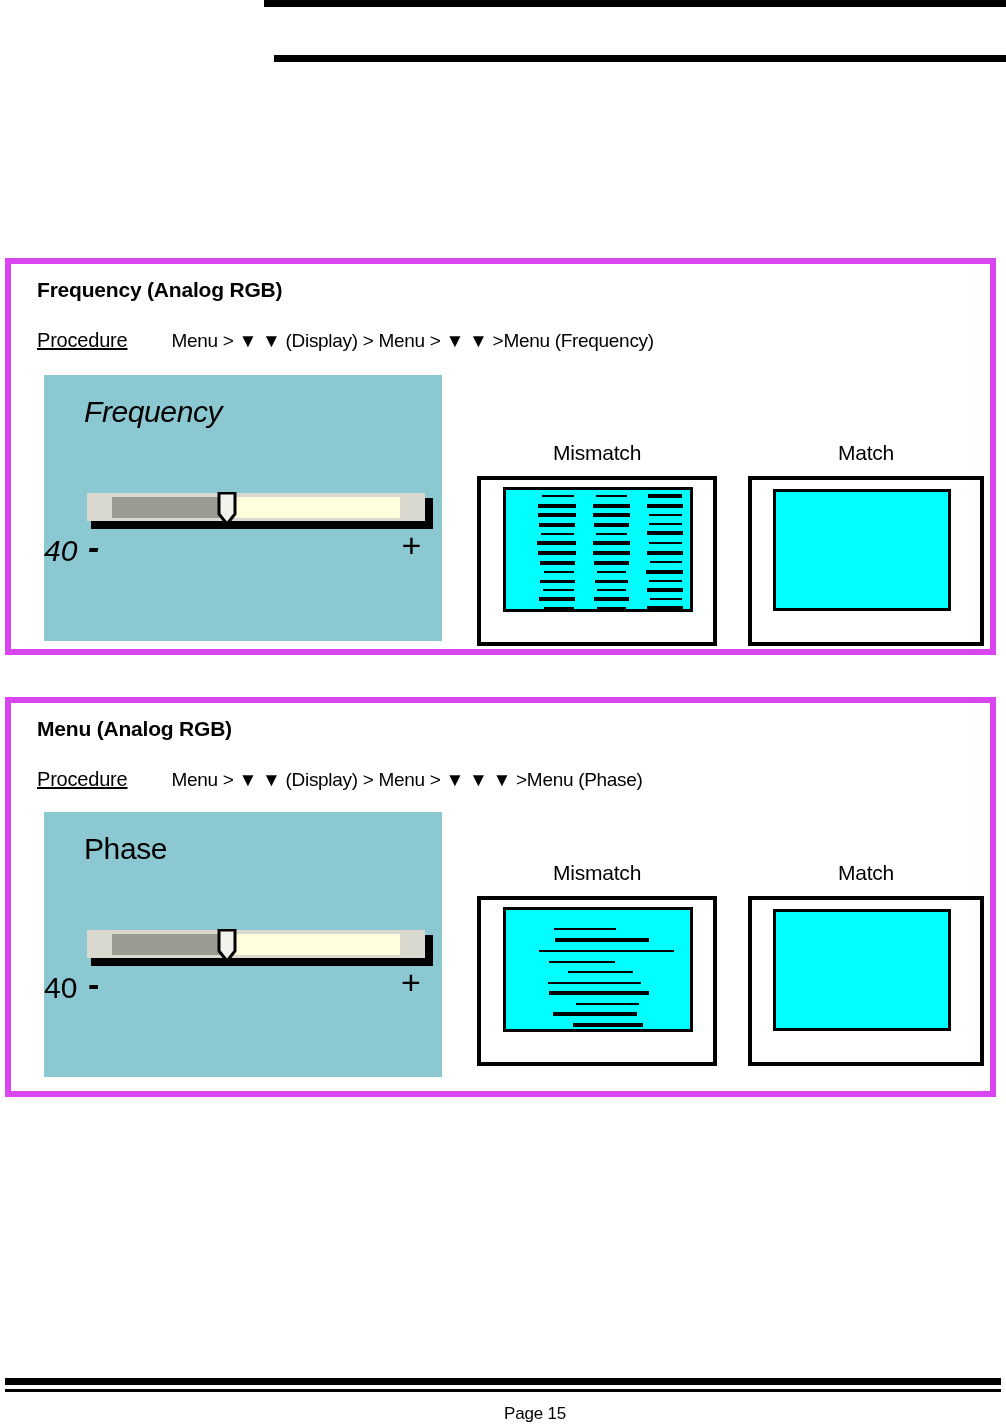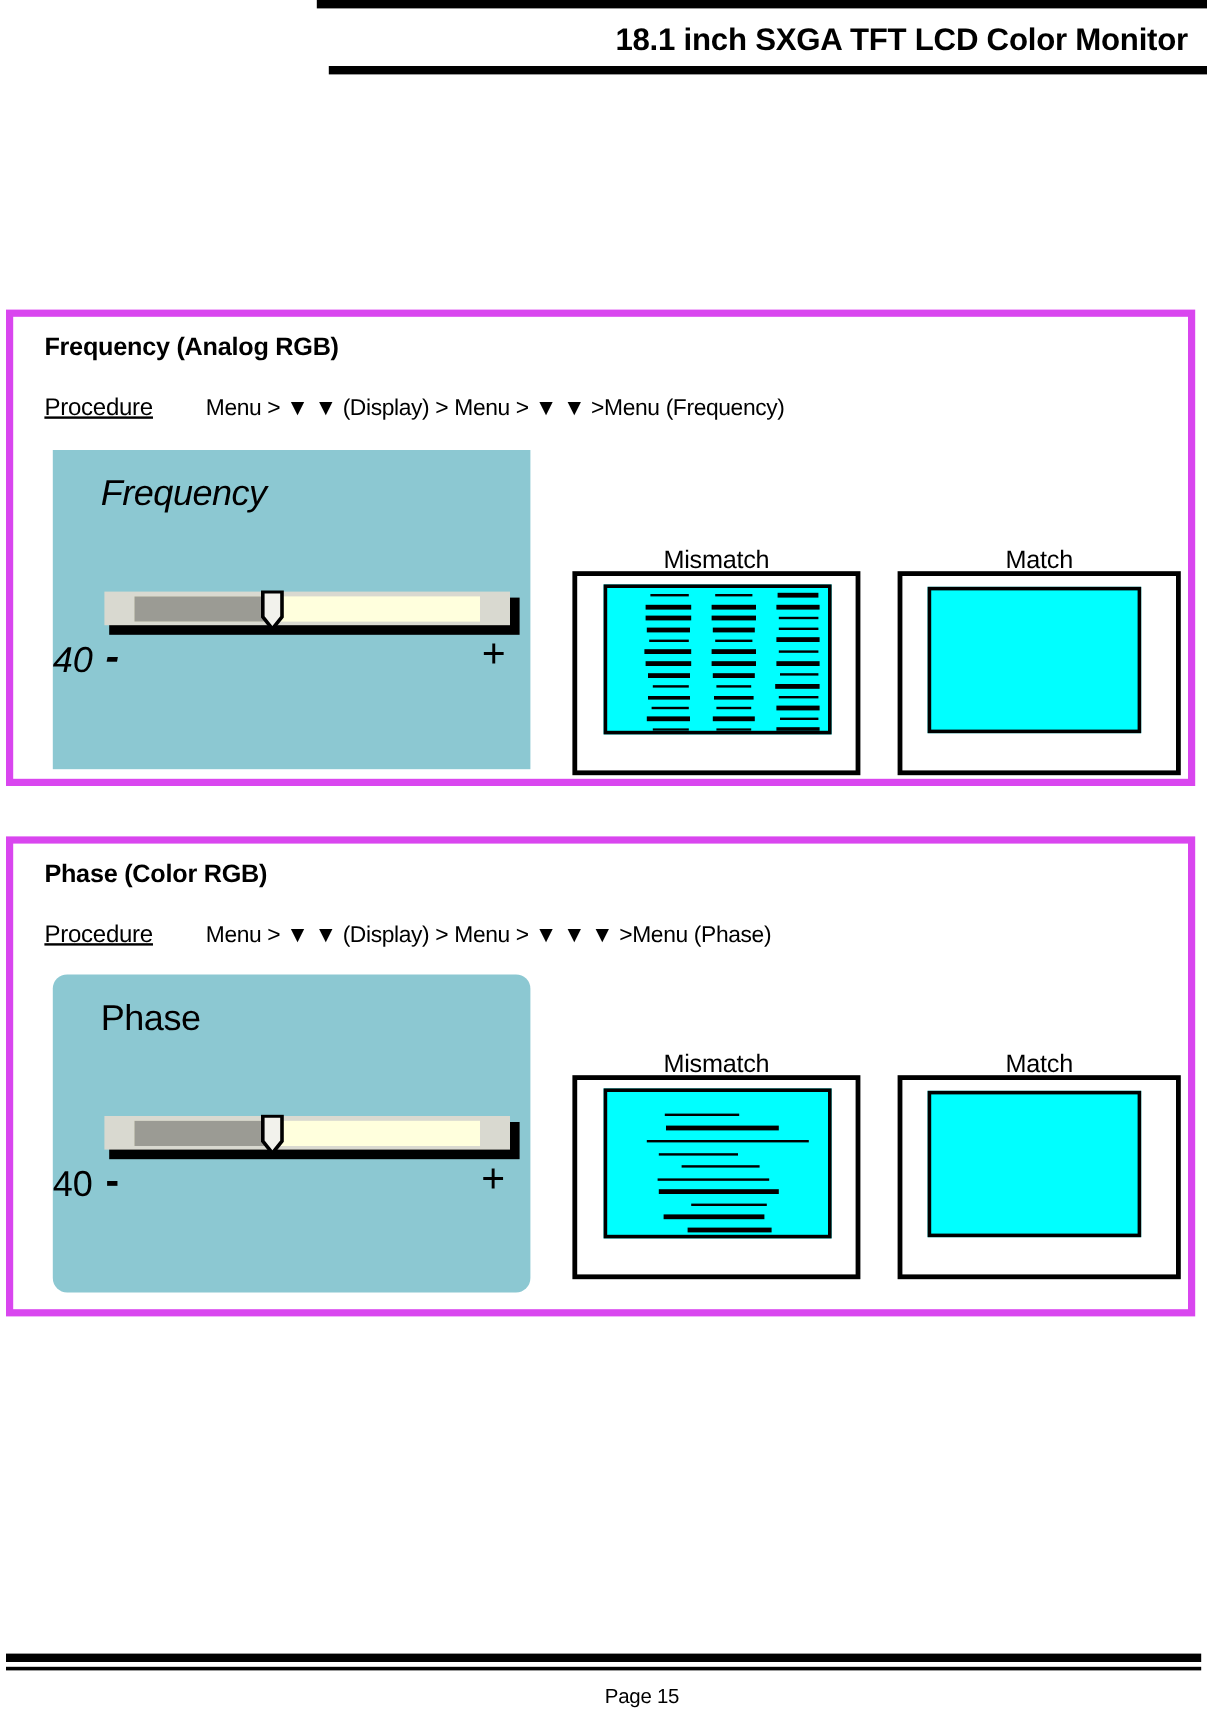--- a/index.html
+++ b/index.html
@@ -177,21 +177,20 @@
   #illus-frequency { left: 466px; top: 177px; }
   #illus-phase     { left: 466px; top: 158px; }
 
   .illus-caption {
     position: absolute;
     top: 0;
     font-size: 21px;
     letter-spacing: -0.2px;
     white-space: nowrap;
     text-align: center;
-    margin-top: 14px;
   }
   .cap-mismatch { left: 0;   width: 240px; }
   .cap-match    { left: 271px; width: 236px; }
 
   .monitor {
     position: absolute;
     top: 35px;
     border: 4px solid #000000;
     box-sizing: border-box;
     background: #ffffff;
@@ -252,21 +251,20 @@
     font-size: 17px;
     letter-spacing: -0.2px;
     padding-left: 32px;
   }
 </style>
 </head>
 <body>
 
 <div class="page-header">
   <div class="hdr-rule-top"></div>
-  <div class="hdr-title">18.1 inch SXGA TFT LCD Color Monitor</div>
   <div class="hdr-rule-bottom"></div>
 </div>
 
 <div class="section" id="section-frequency">
 
   <div class="sec-heading">Frequency (Analog RGB)</div>
 
   <div class="proc-row">
     <span class="proc-label">Procedure</span><span class="proc-text">Menu &gt; ▼ ▼ (Display) &gt; Menu &gt; ▼ ▼ &gt;Menu (Frequency)</span>
   </div>
@@ -351,27 +349,27 @@
     </div>
 
     <div class="monitor monitor-match">
       <div class="screen screen-match" style="background: rgb(0, 255, 255);"></div>
     </div>
   </div>
 </div>
 
 <div class="section" id="section-phase">
 
-  <div class="sec-heading">Phase (Color RGB)</div>
+  <div class="sec-heading">Menu (Analog RGB)</div>
 
   <div class="proc-row">
     <span class="proc-label">Procedure</span><span class="proc-text">Menu &gt; ▼ ▼ (Display) &gt; Menu &gt; ▼ ▼ ▼ &gt;Menu (Phase)</span>
   </div>
 
-  <div class="osd" id="osd-phase" style="background: rgb(140, 200, 210); border-radius: 12px;">
+  <div class="osd" id="osd-phase" style="background: rgb(140, 200, 210);">
     <div class="osd-title">Phase</div>
 
     <div class="slider-wrap">
       <div class="slider-shadow"></div>
       <div class="slider-outer" style="background: rgb(217, 217, 208);">
         <div class="slider-track" style="background: rgb(255, 255, 221);">
           <div class="slider-fill" style="background: rgb(155, 155, 148); width: 40%;"></div>
         </div>
         <div class="slider-handle" style="left: 129.2px;">
           <svg width="22" height="34" viewBox="0 0 22 34">

